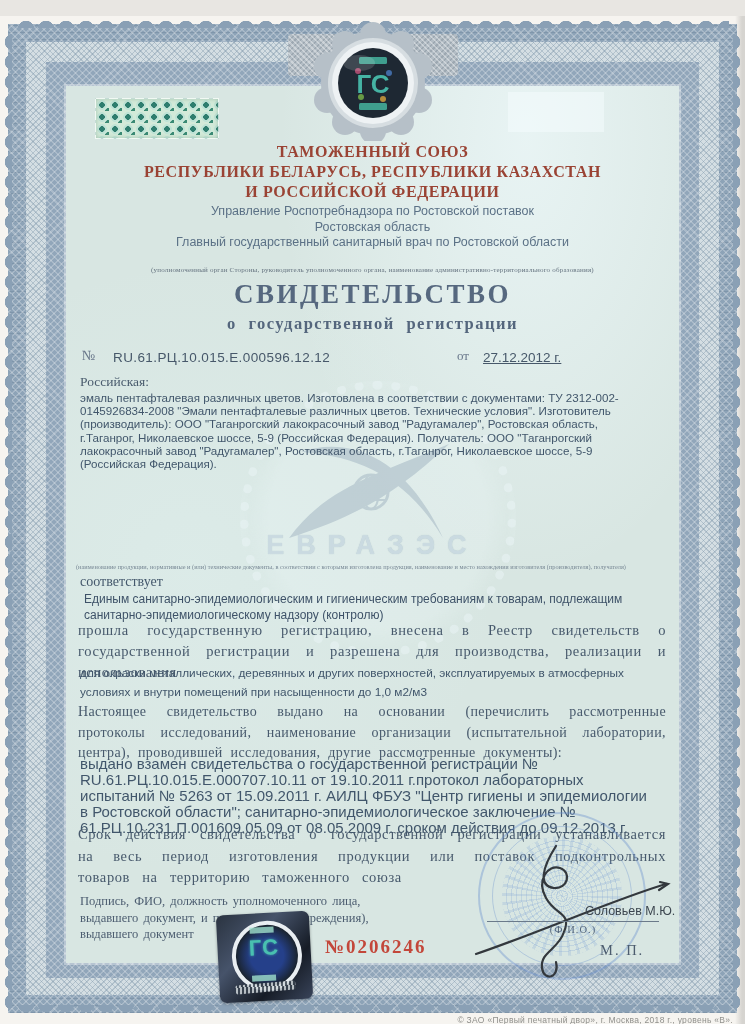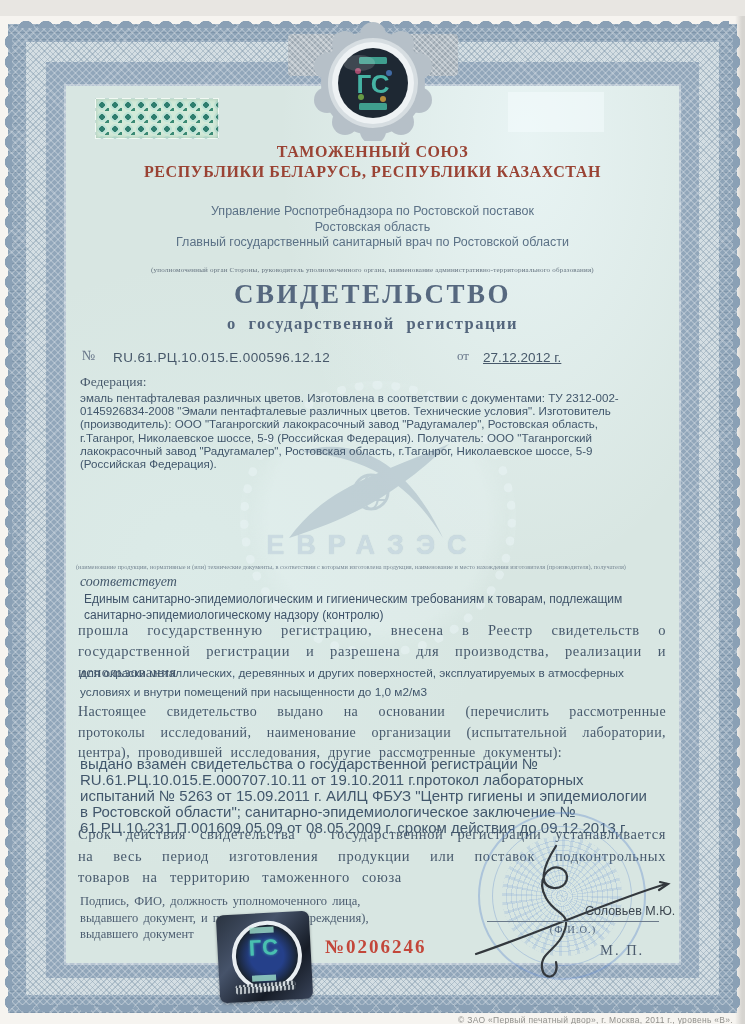--- a/index.html
+++ b/index.html
@@ -66,21 +66,21 @@
   .numrow .nosign{position:absolute;left:7px;top:0;font-size:14px;color:#68768a;}
   .numrow .noval{position:absolute;left:38px;top:2px;font-family:"Liberation Sans", sans-serif;font-size:13.5px;color:#47586a;letter-spacing:.4px;}
   .numrow .otlbl{position:absolute;left:382px;top:0;font-size:13px;color:#68768a;}
   .numrow .otval{position:absolute;left:408px;top:2px;font-family:"Liberation Sans", sans-serif;font-size:13.5px;color:#47586a;text-decoration:underline;}
   
   .prod-label{position:absolute;left:80px;top:358px;font-size:13.5px;color:#4a5c6e;}
   .prod-desc{position:absolute;left:80px;top:375px;width:566px;font-family:"Liberation Sans", sans-serif;
     font-size:11.6px;line-height:13.2px;color:#41566b;}
   .caption2{position:absolute;left:76px;top:547px;right:70px;color:#6d7d8c;font-size:6.3px;
     white-space:nowrap;overflow:hidden;opacity:.9;}
-  .sootv-label{position:absolute;left:80px;top:558px;font-size:14px;color:#44586c;font-style:italic;}
+  .sootv-label{position:absolute;left:80px;top:558px;font-size:14px;color:#44586c;}
   .sootv-text{position:absolute;left:84px;top:576px;width:565px;font-family:"Liberation Sans", sans-serif;
     font-size:12px;line-height:15.5px;color:#3e5268;}
   .reg-text{position:absolute;left:78px;top:604px;width:588px;font-size:14.5px;line-height:21px;
     color:#47596c;text-align:justify;letter-spacing:.6px;word-spacing:8px;}
   .usage-text{position:absolute;left:80px;top:648px;width:578px;font-family:"Liberation Sans", sans-serif;
     font-size:11.8px;line-height:19px;color:#41566b;}
   .basis-label{position:absolute;left:78px;top:686px;width:588px;font-size:14px;line-height:20.5px;
     color:#47596c;text-align:justify;letter-spacing:.4px;word-spacing:4px;}
   .basis-text{position:absolute;left:80px;top:740px;width:578px;font-family:"Liberation Sans", sans-serif;
     font-size:15px;line-height:16px;color:#41566b;}
@@ -182,39 +182,40 @@
     <ellipse cx="88" cy="52" rx="8" ry="17" fill="none" stroke="#aec0ca" stroke-width="2"></ellipse>
     <line x1="71" y1="52" x2="105" y2="52" stroke="#aec0ca" stroke-width="2"></line>
     <line x1="73" y1="44" x2="103" y2="44" stroke="#aec0ca" stroke-width="2"></line>
     <line x1="73" y1="60" x2="103" y2="60" stroke="#aec0ca" stroke-width="2"></line>
   </svg>
   <div class="wm-text">ЕВРАЗЭС</div>
 
   <div class="hdr">
     <div>ТАМОЖЕННЫЙ СОЮЗ</div>
     <div>РЕСПУБЛИКИ БЕЛАРУСЬ, РЕСПУБЛИКИ КАЗАХСТАН</div>
+    <div>И РОССИЙСКОЙ ФЕДЕРАЦИИ</div>
   </div>
   <div class="auth">
     <div>Управление Роспотребнадзора по Ростовской поставок</div>
     <div>Ростовская область</div>
     <div>Главный государственный санитарный врач по Ростовской области</div>
   </div>
   <div class="caption1">(уполномоченный орган Стороны, руководитель уполномоченного органа, наименование административно-территориального образования)</div>
 
   <div class="title">СВИДЕТЕЛЬСТВО</div>
   <div class="subtitle">о государственной регистрации</div>
 
   <div class="numrow">
     <span class="nosign">№</span>
     <span class="noval">RU.61.РЦ.10.015.Е.000596.12.12</span>
     <span class="otlbl">от</span>
     <span class="otval">27.12.2012 г.</span>
   </div>
 
-  <div class="prod-label">Федерация:</div>
+  <div class="prod-label">Российская:</div>
   <div class="prod-desc">эмаль пентафталевая различных цветов. Изготовлена в соответствии с документами: ТУ 2312-002-0145926834-2008 "Эмали пентафталевые различных цветов. Технические условия". Изготовитель (производитель): ООО "Таганрогский лакокрасочный завод "Радугамалер", Ростовская область, г.Таганрог, Николаевское шоссе, 5-9 (Российская Федерация).  Получатель: ООО "Таганрогский лакокрасочный завод "Радугамалер", Ростовская область, г.Таганрог, Николаевское шоссе, 5-9 (Российская Федерация).</div>
   <div class="caption2">(наименование продукции, нормативные и (или) технические документы, в соответствии с которыми изготовлена продукция, наименование и место нахождения изготовителя (производителя), получателя)</div>
 
   <div class="sootv-label">соответствует</div>
   <div class="sootv-text">Единым санитарно-эпидемиологическим и гигиеническим требованиям к товарам, подлежащим санитарно-эпидемиологическому надзору (контролю)</div>
 
   <div class="reg-text">прошла государственную регистрацию, внесена в Реестр свидетельств о государственной регистрации и разрешена для производства, реализации и использования</div>
   <div class="usage-text">для окраски металлических, деревянных и других поверхностей, эксплуатируемых в атмосферных условиях и внутри помещений при насыщенности до 1,0 м2/м3</div>
 
   <div class="basis-label">Настоящее свидетельство выдано на основании (перечислить рассмотренные протоколы исследований, наименование организации (испытательной лаборатории, центра), проводившей исследования, другие рассмотренные документы):</div>
@@ -238,15 +239,15 @@
 
   <div class="holo-sticker">
     <div class="holo-ring"></div>
     <div class="holo-gs">ГС</div>
     <div class="holo-bar-t"></div>
     <div class="holo-bar-b"></div>
     <div class="holo-serial"></div>
   </div>
   <div class="blank-number">№0206246</div>
 
-  <div class="footer">© ЗАО «Первый печатный двор»,  г. Москва,  2011 г., уровень «В».</div>
+  <div class="footer">© ЗАО «Первый печатный двор»,  г. Москва,  2018 г., уровень «В».</div>
 
 </div>
 
 </body></html>

